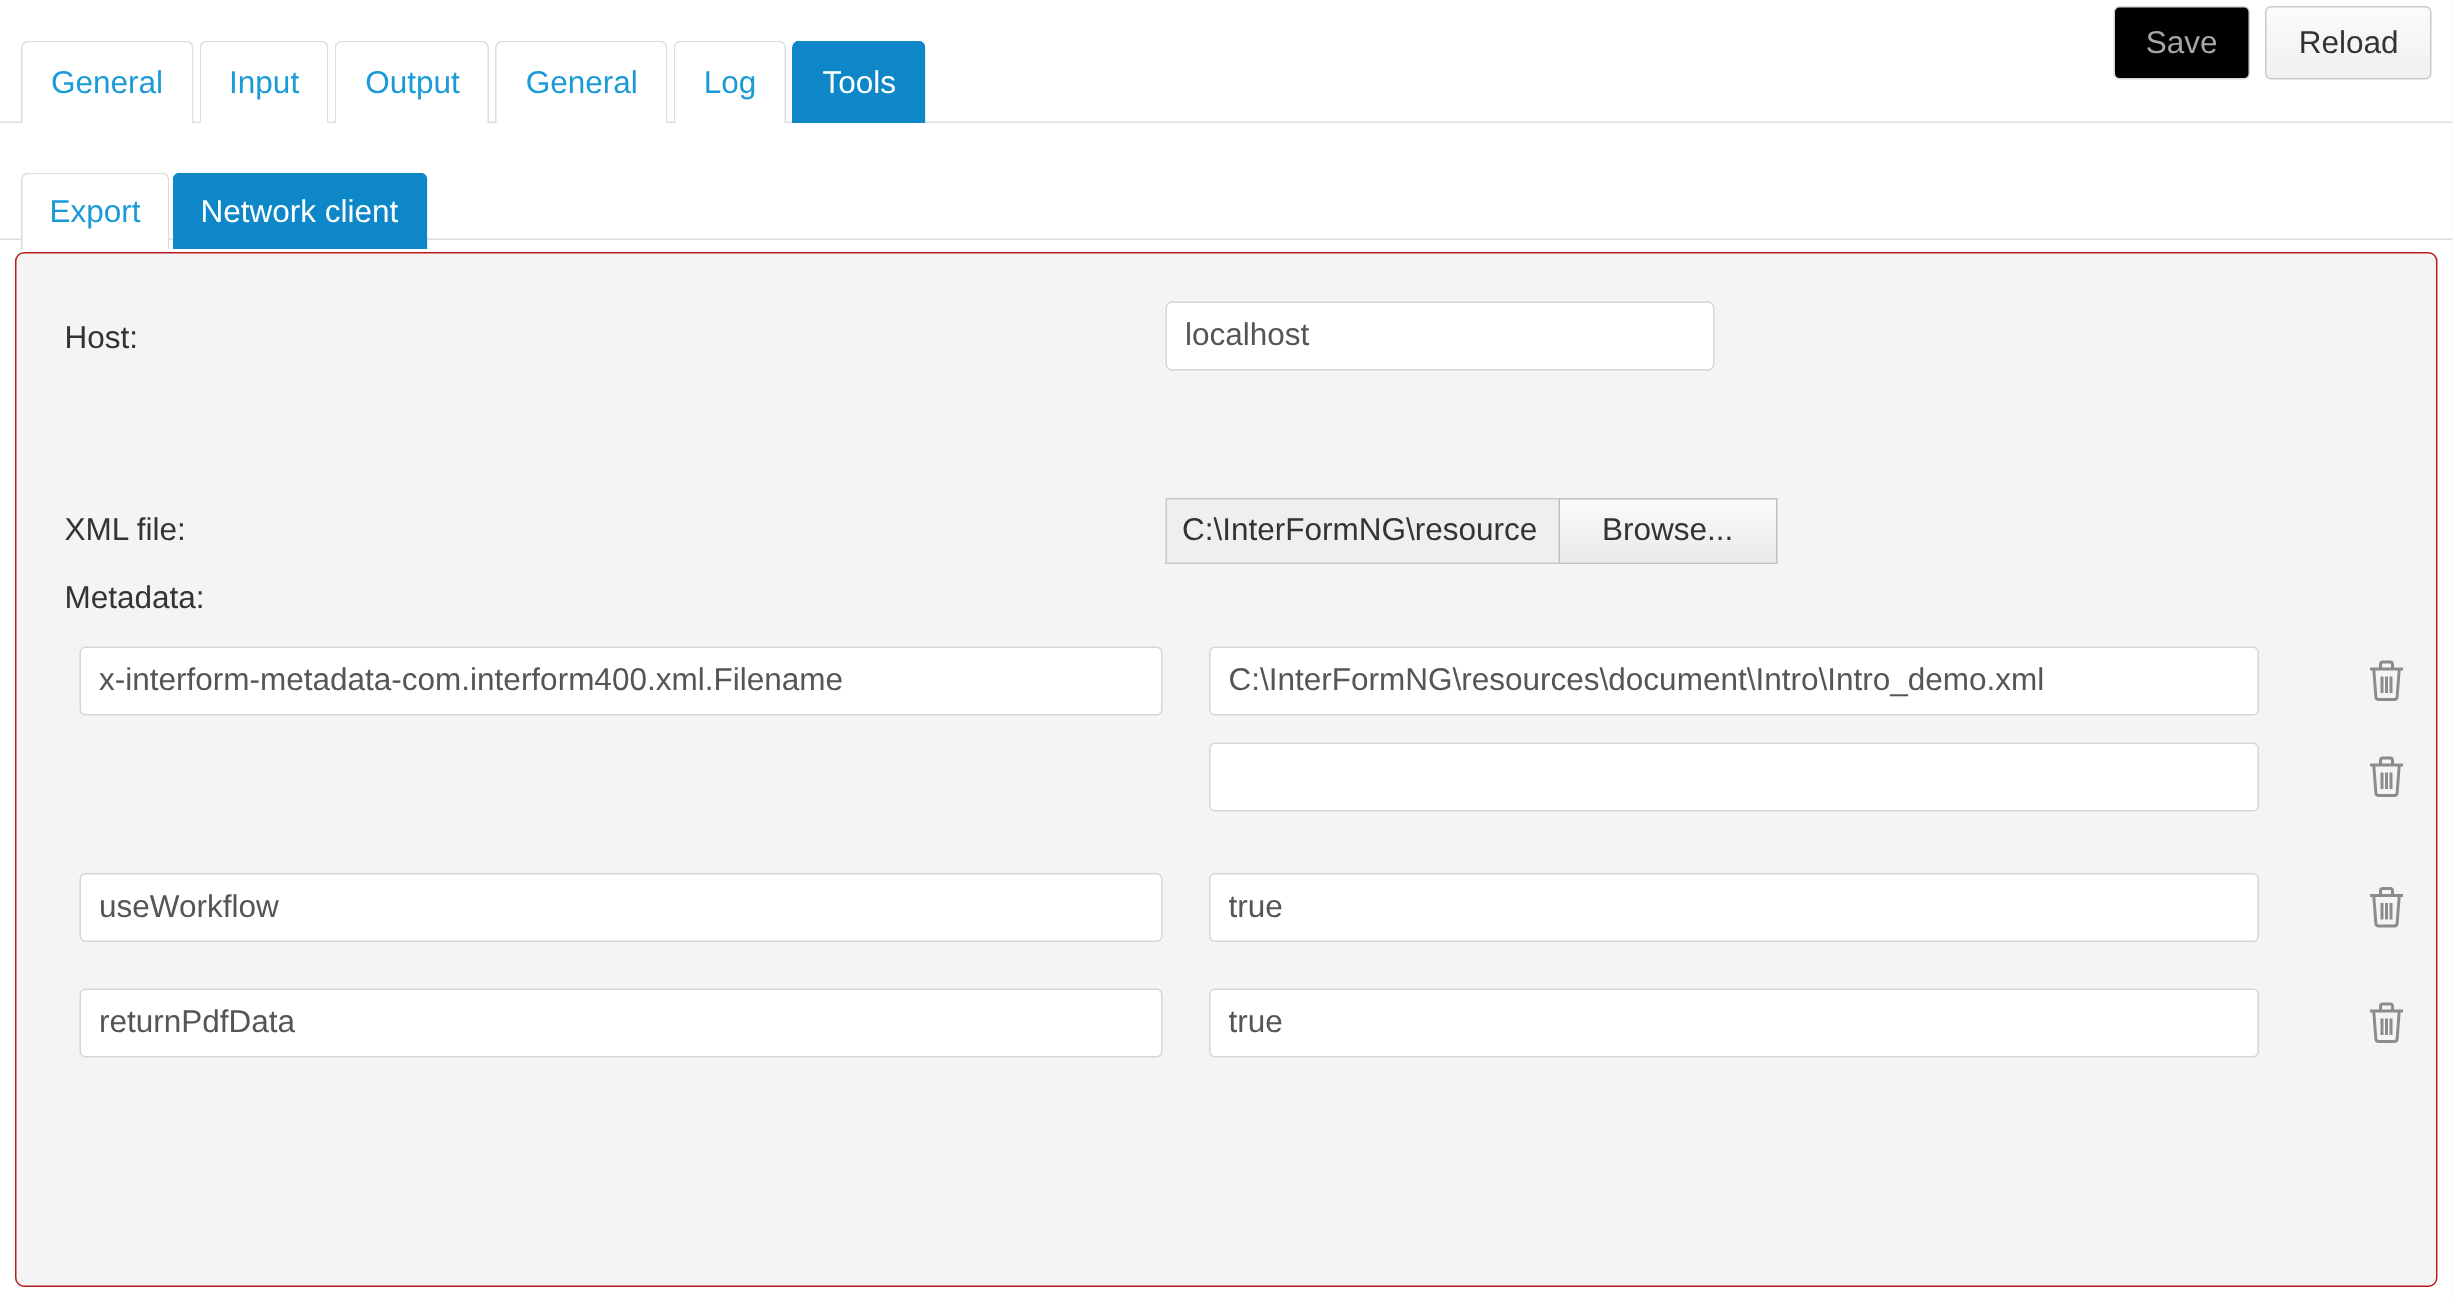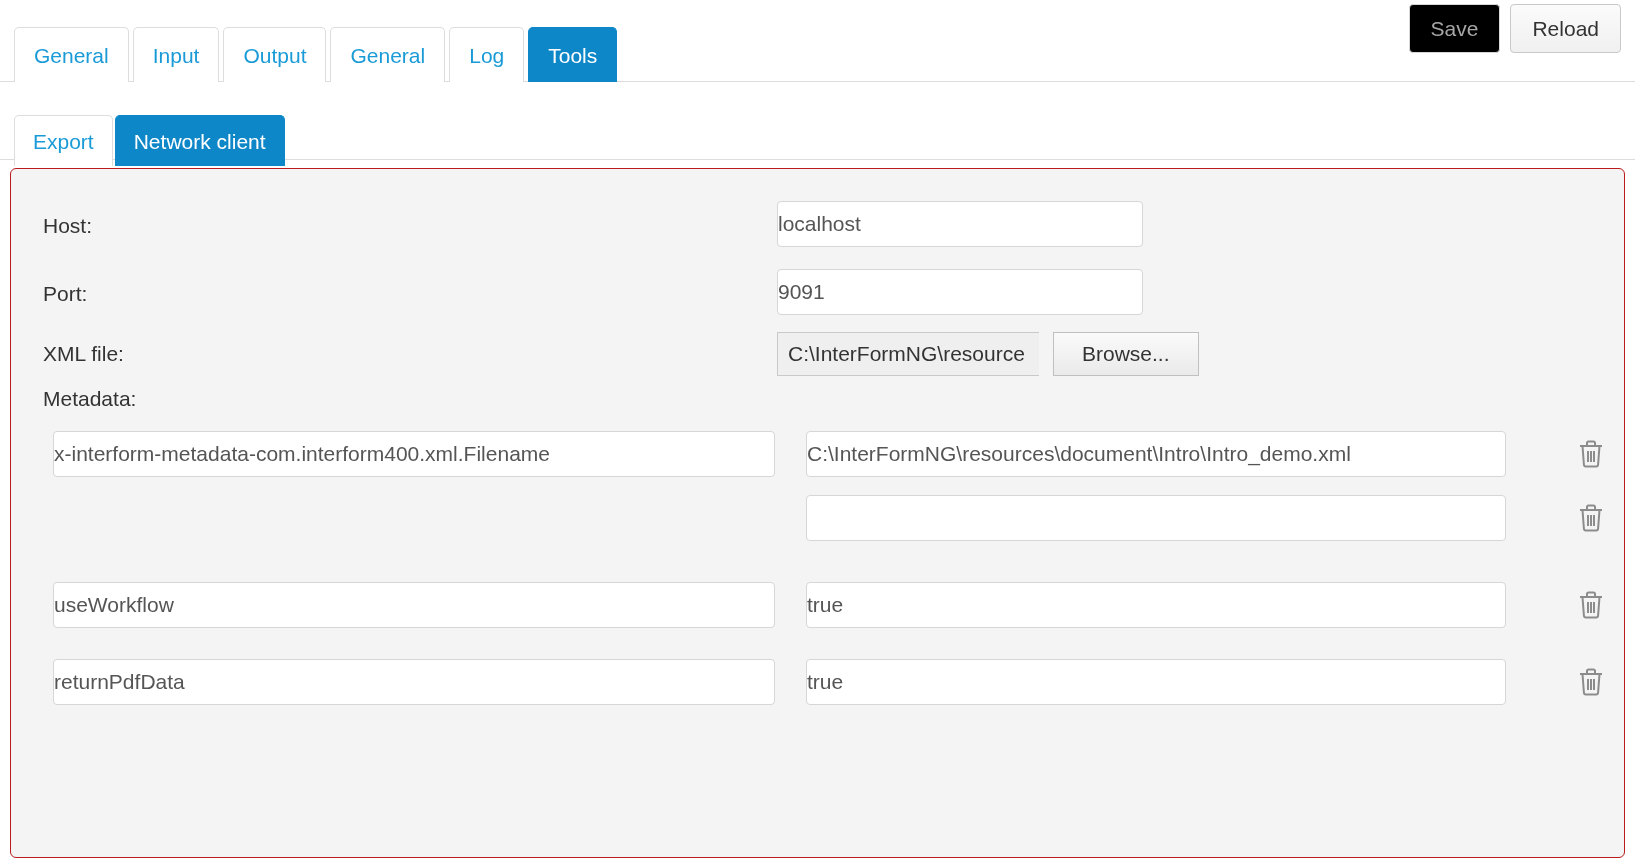--- a/index.html
+++ b/index.html
@@ -118,21 +118,21 @@
     white-space: nowrap;
   }
 
   .text-input {
     font-family: "Liberation Sans", sans-serif;
     font-size: 21px;
     color: #555555;
     background: #ffffff;
     border: 1px solid #d6d6d6;
     border-radius: 4px;
-    padding: 0 0;
+    padding: 0 12px;
     box-sizing: border-box;
     height: 46px;
     outline: none;
   }
 
   #host-input, #port-input {
     position: absolute;
     left: 766px;
     width: 366px;
   }
@@ -225,28 +225,24 @@
   <div class="tab active">Network client</div>
 </div>
 
 <div class="panel">
 
   <div class="field-row" style="top:32px;">
     <span class="field-label">Host:</span>
     <input id="host-input" class="text-input" type="text" value="localhost" style="">
   </div>
 
-  <div class="field-row" style="top:100px;">
-    <span class="field-label">Port:</span>
-    <input id="port-input" class="text-input" type="text" value="9091" style="">
-  </div>
 
   <div class="field-row" style="top:160px;">
     <span class="field-label">XML file:</span>
-    <div class="file-widget" style="top:3px;gap:14px;">
+    <div class="file-widget" style="top:3px;">
       <div class="file-path">C:\InterFormNG\resource</div>
       <div class="file-browse">Browse...</div>
     </div>
   </div>
 
   <div class="field-row" style="top:205px;text-align:right;">
     <span class="field-label">Metadata:</span>
   </div>
 
   <div class="meta-row" style="top:262px;">

